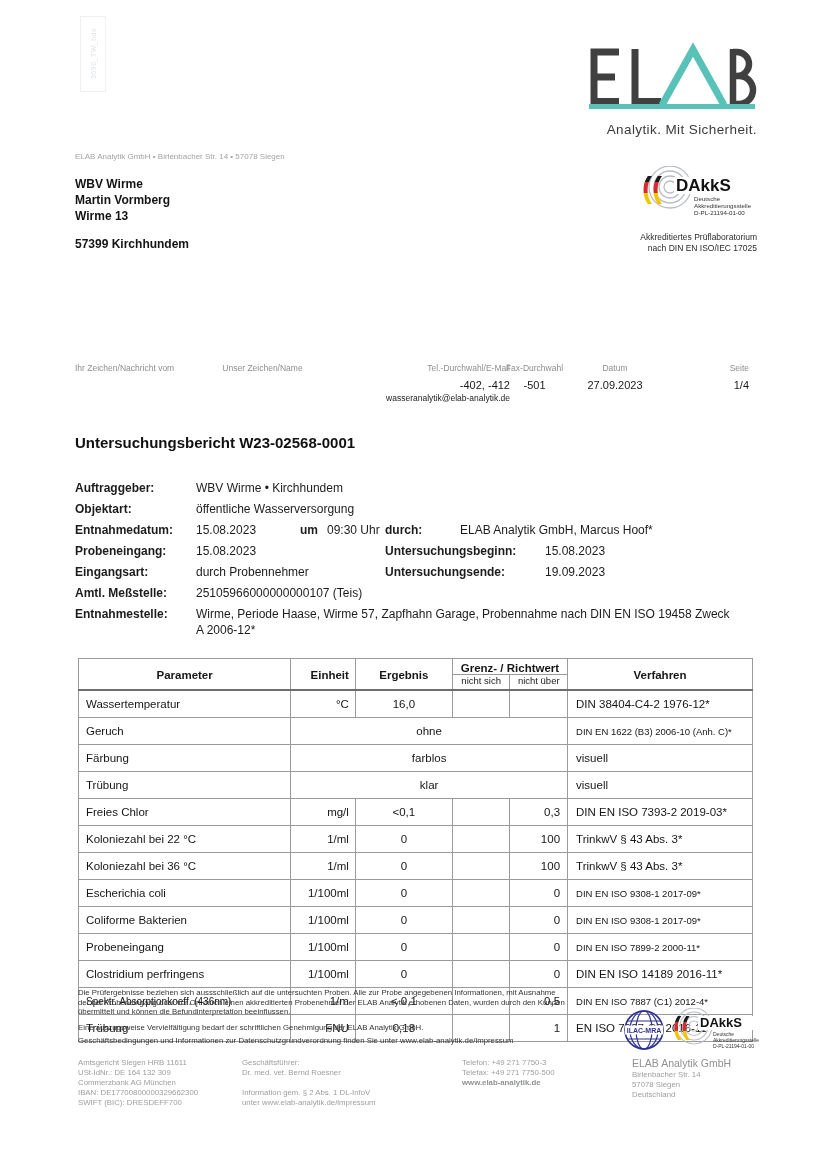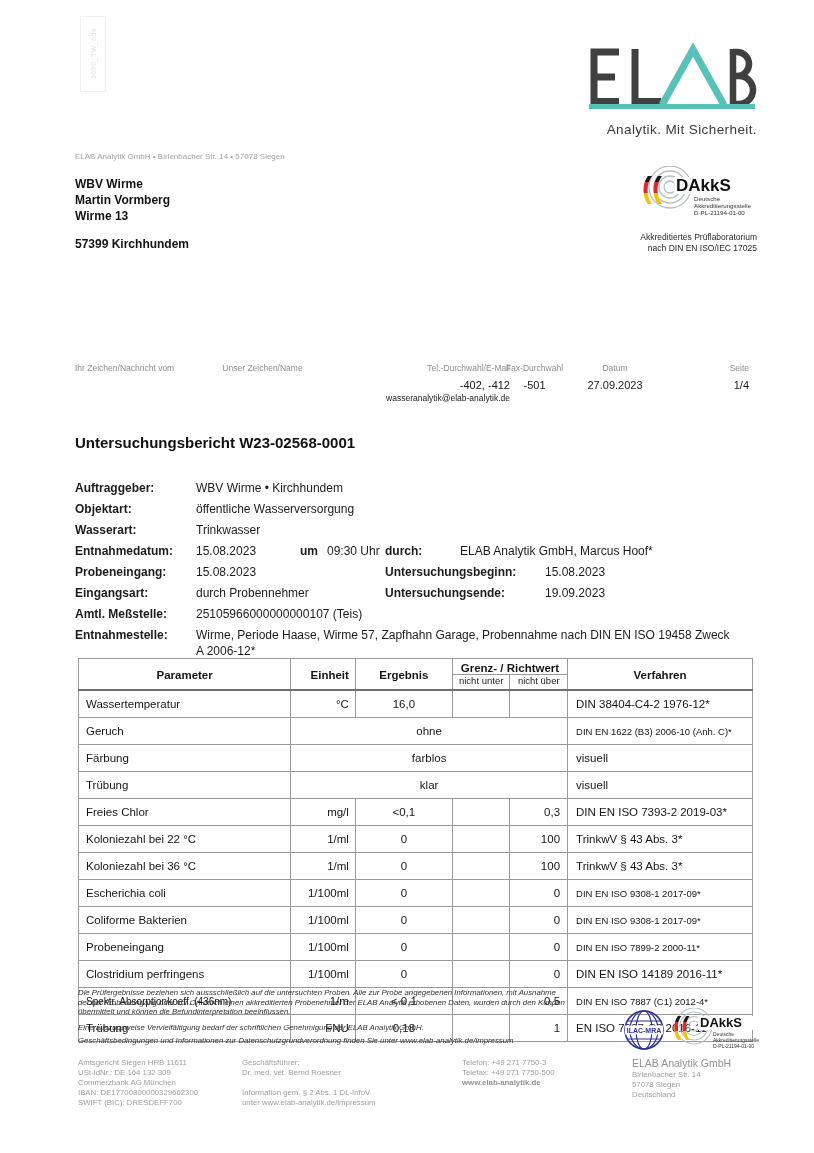--- a/index.html
+++ b/index.html
@@ -63,21 +63,21 @@
   .c-par{text-align:left;padding-left:7px !important;}
   .c-ein{text-align:right;padding-right:6px !important;}
   .c-erg{text-align:center;}
   .c-nu{text-align:right;padding-right:7px !important;}
   .c-no{text-align:right;padding-right:7px !important;}
   .c-ver{text-align:left;padding-left:8px !important;}
   .c-merged{text-align:center;}
   .small{font-size:9.5px;}
   .psmall{font-size:10px;}
   
-  .disclaimer{position:absolute;left:78px;top:988px;width:560px;font-size:7.8px;line-height:9.6px;color:#333;font-style:italic;}
+  .disclaimer{position:absolute;left:78px;top:988px;width:560px;font-size:7.8px;line-height:9.6px;color:#333;}
   .disclaimer .gap{margin-top:6px;}
   .disclaimer .gap2{margin-top:4px;}
   
   .footer-logos{position:absolute;left:622px;top:1008px;display:flex;align-items:center;gap:3px;}
   
   .fcols{position:absolute;left:78px;top:1058px;width:690px;height:70px;font-size:7.8px;line-height:10px;color:#9c9ea0;}
   .fc{position:absolute;top:0;}
   .fc1{left:0;}
   .fc2{left:164px;}
   .fc2 .blk2{margin-top:10px;}
@@ -174,24 +174,20 @@
   <div class="meta">
     <div class="mrow">
       <span class="ml">Auftraggeber:</span>
       <span class="mv">WBV Wirme • Kirchhundem</span>
     </div>
     <div class="mrow">
       <span class="ml">Objektart:</span>
       <span class="mv">öffentliche Wasserversorgung</span>
     </div>
     <div class="mrow">
-      <span class="ml">Wasserart:</span>
-      <span class="mv">Trinkwasser</span>
-    </div>
-    <div class="mrow">
       <span class="ml">Entnahmedatum:</span>
       <span class="mv">15.08.2023</span>
       <span class="sp-um mb">um</span>
       <span class="sp-time">09:30 Uhr</span>
       <span class="sp-durch mb">durch:</span>
       <span class="sp-dval">ELAB Analytik GmbH, Marcus Hoof*</span>
     </div>
     <div class="mrow">
       <span class="ml">Probeneingang:</span>
       <span class="mv">15.08.2023</span>
@@ -225,21 +221,21 @@
     </colgroup>
     <thead>
       <tr>
         <th rowspan="2">Parameter</th>
         <th rowspan="2" class="h-ein">Einheit</th>
         <th rowspan="2">Ergebnis</th>
         <th colspan="2" class="h-grenz">Grenz- / Richtwert</th>
         <th rowspan="2">Verfahren</th>
       </tr>
       <tr>
-        <th class="h-sub">nicht unter</th>
+        <th class="h-sub">nicht sich</th>
         <th class="h-sub">nicht über</th>
       </tr>
     </thead>
     <tbody>
       <tr>
         <td class="c-par">Wassertemperatur</td>
         <td class="c-ein">°C</td>
         <td class="c-erg">16,0</td>
         <td class="c-nu"></td>
         <td class="c-no"></td>

